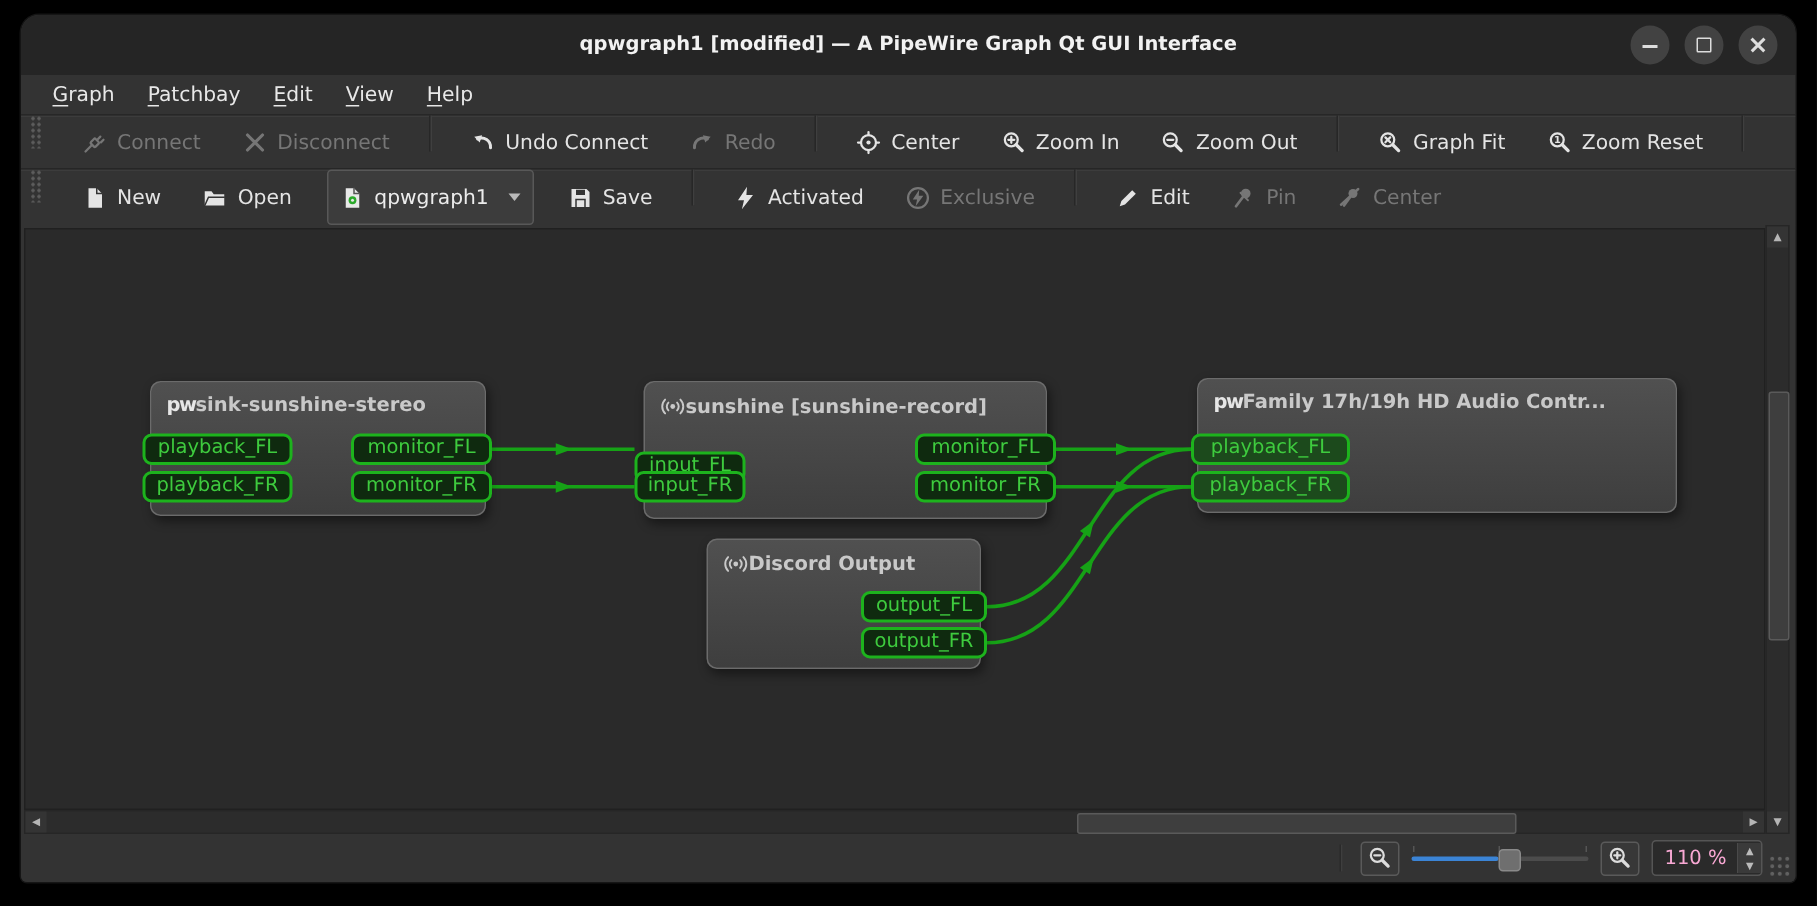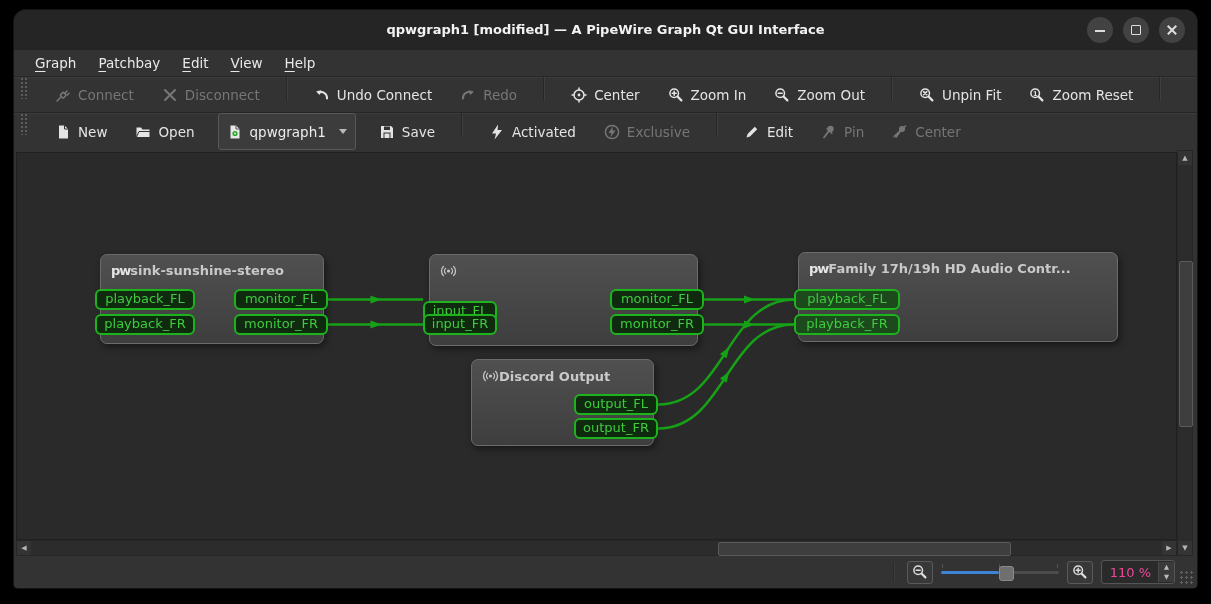--- a/index.html
+++ b/index.html
@@ -74,21 +74,21 @@
              justify-content:flex-end;padding-right:22px;gap:8px;}
   .status-sep{width:1px;height:18px;background:#2a2a2a;border-right:1px solid #3e3e3e;margin-right:4px;}
   .mini-btn{width:24px;height:21px;border:1px solid #5a5a5a;border-radius:3px;background:#383838;
             display:flex;align-items:center;justify-content:center;color:#dcdcdc;cursor:pointer;}
   .slider{position:relative;width:118px;height:20px;cursor:pointer;}
   .slider .track-l{position:absolute;left:0;top:8.5px;height:3px;background:#3b84d6;border-radius:2px;}
   .slider .track-r{position:absolute;right:0;top:8.5px;height:3px;background:#4c4c4c;border-radius:2px;}
   .slider .tick{position:absolute;top:2px;width:1px;height:4px;background:#555;}
   .slider .handle{position:absolute;top:3.5px;width:13px;height:13px;background:#6f6f6f;border:1px solid #8a8a8a;border-radius:3px;}
   .spinbox{display:flex;align-items:center;height:22px;background:#2a2a2a;border:1px solid #555;border-radius:3px;}
-  .spin-value{color:#ec4899;font-size:13px;padding:0 7px;min-width:42px;text-align:right;}
+  .spin-value{color:#f9a8d4;font-size:13px;padding:0 7px;min-width:42px;text-align:right;}
   .spin-arrows{display:flex;flex-direction:column;border-left:1px solid #4a4a4a;}
   .spin-arrows div{width:15px;height:10px;font-size:6.5px;line-height:10px;text-align:center;color:#bbb;background:#3a3a3a;cursor:pointer;}
   .resize-grip{position:absolute;right:3px;bottom:3px;width:16px;height:16px;
     background-image:radial-gradient(circle,#616161 1.2px,transparent 1.4px);background-size:5px 5px;background-position:bottom right;cursor:nwse-resize;}
 </style>
 </head>
 <body>
 
 <div class="screen">
   <div class="window">
@@ -188,21 +188,21 @@
         </div>
         <div class="tb-sep"></div>
         <div class="tb-btn">
           <span style="display: inline-flex; align-items: center;">
             <svg width="16" height="16" viewBox="0 0 16 16" fill="none" stroke="currentColor" stroke-width="1.5" stroke-linecap="round">
               <circle cx="6.2" cy="6.2" r="4.3"></circle>
               <path d="M9.5 9.5 L13.4 13.4" stroke-width="2.2"></path>
               <path d="M4.6 4.6 L7.8 7.8 M7.8 4.6 L4.6 7.8"></path>
             </svg>
           </span>
-          <span>Unpin Fit</span>
+          <span>Graph Fit</span>
         </div>
         <div class="tb-btn">
           <span style="display: inline-flex; align-items: center;">
             <svg width="16" height="16" viewBox="0 0 16 16" fill="none" stroke="currentColor" stroke-width="1.5" stroke-linecap="round">
               <circle cx="6.2" cy="6.2" r="4.3"></circle>
               <path d="M9.5 9.5 L13.4 13.4" stroke-width="2.2"></path>
               <text x="6.2" y="8.6" font-size="6.5" text-anchor="middle" fill="currentColor" stroke="none" font-weight="bold">1</text>
             </svg>
           </span>
           <span>Zoom Reset</span>
@@ -331,20 +331,21 @@
             <div class="port normal" style="left: 217px; top: 136px; width: 90px;">monitor_FL</div>
             <div class="port normal" style="left: 217px; top: 161px; width: 90px;">monitor_FR</div>
             <div class="node" style="left: 412px; top: 101px; width: 267px; height: 90px;">
               <div class="node-head">
                 <span style="display: inline-flex; align-items: center;">
                   <svg width="17" height="16" viewBox="0 0 17 16" fill="none" stroke="#c9c9c9" stroke-width="1.3" stroke-linecap="round">
                     <circle cx="8.5" cy="8" r="1.6" fill="#c9c9c9" stroke="none"></circle>
                     <path d="M5.6 5.4 a3.7 3.7 0 0 0 0 5.2 M11.4 5.4 a3.7 3.7 0 0 1 0 5.2 M3.4 3.4 a6.5 6.5 0 0 0 0 9.2 M13.6 3.4 a6.5 6.5 0 0 1 0 9.2"></path>
                   </svg>
                 </span>
+                <span class="node-title">sunshine [sunshine-record]</span>
               </div>
             </div>
             <div class="port normal" style="left: 406px; top: 148px; width: 70px;">input_FL</div>
             <div class="port normal" style="left: 406px; top: 161px; width: 70px;">input_FR</div>
             <div class="port normal" style="left: 593px; top: 136px; width: 90px;">monitor_FL</div>
             <div class="port normal" style="left: 593px; top: 161px; width: 90px;">monitor_FR</div>
             <div class="node" style="left: 781px; top: 99px; width: 318px; height: 88px;">
               <div class="node-head">
                 <span style="display: inline-flex; align-items: center;">
                   <span class="pw-glyph">pw</span>

